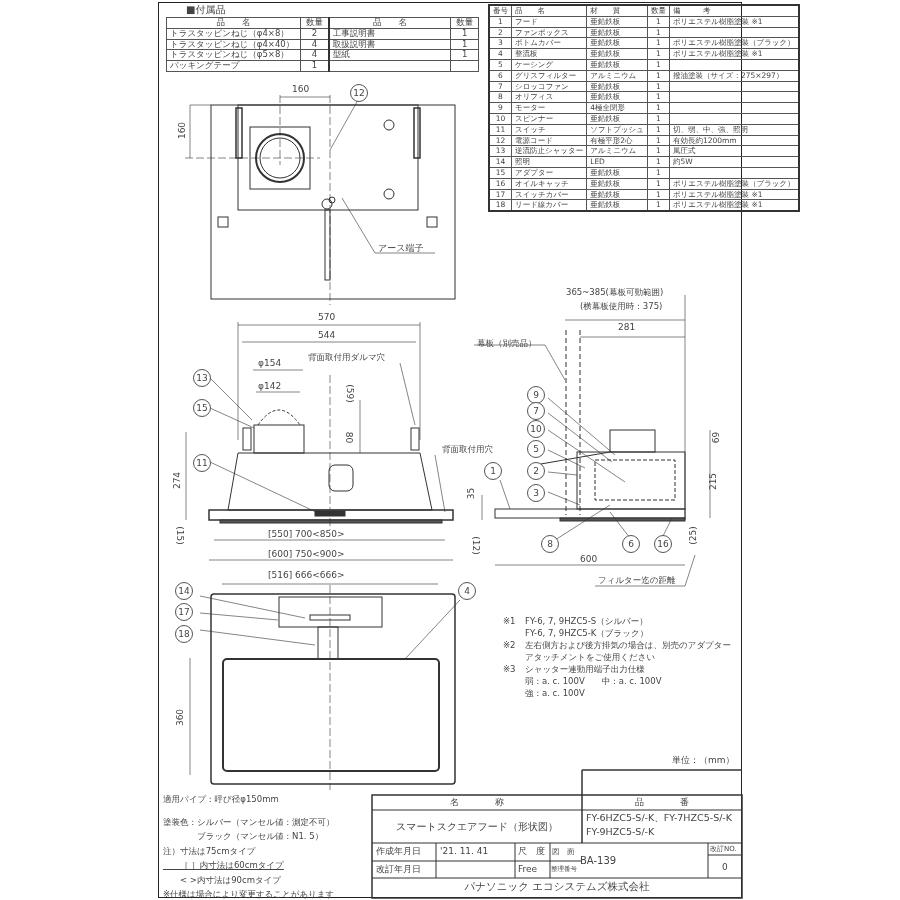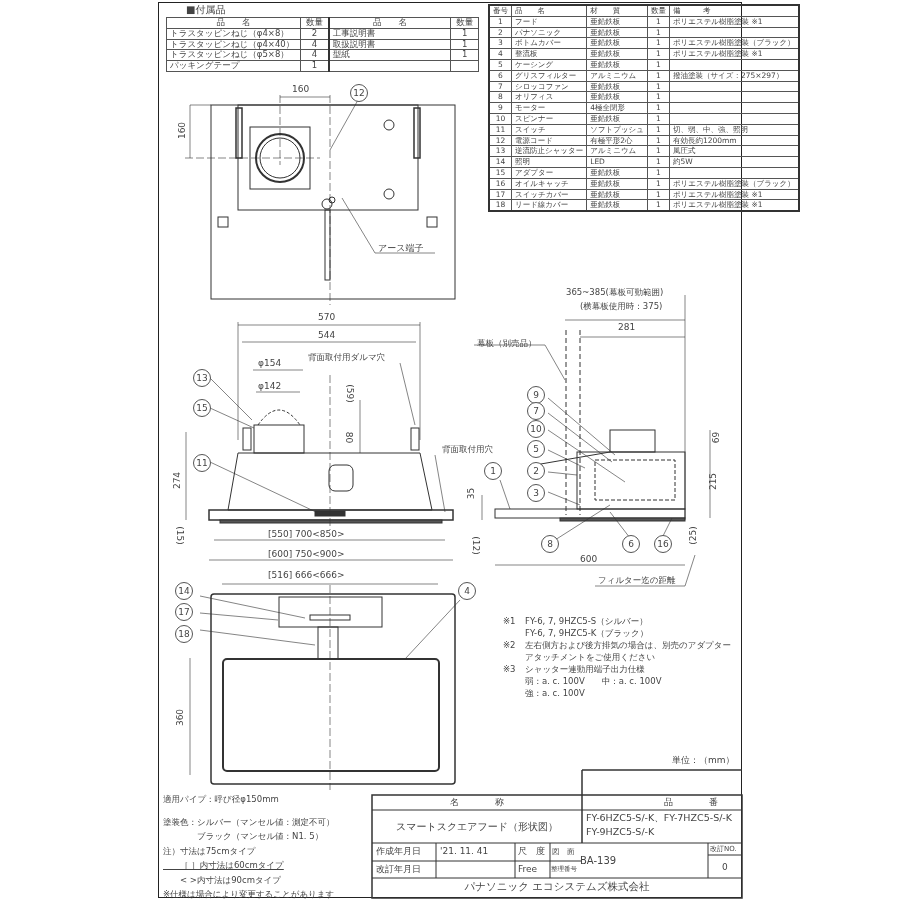--- a/index.html
+++ b/index.html
@@ -67,21 +67,21 @@
     <tbody id="parts-body">
       <tr>
         <td class="c">1</td>
         <td>フード</td>
         <td>亜鉛鉄板</td>
         <td class="c">1</td>
         <td>ポリエステル樹脂塗装 ※1</td>
       </tr>
       <tr>
         <td class="c">2</td>
-        <td>パナソニック</td>
+        <td>ファンボックス</td>
         <td>亜鉛鉄板</td>
         <td class="c">1</td>
         <td></td>
       </tr>
       <tr>
         <td class="c">3</td>
         <td>ボトムカバー</td>
         <td>亜鉛鉄板</td>
         <td class="c">1</td>
         <td>ポリエステル樹脂塗装（ブラック）</td>
@@ -371,21 +371,21 @@
     <div style="white-space: pre; margin-top: 8px;">塗装色：シルバー（マンセル値：測定不可）</div>
     <div style="white-space: pre;">　　　　ブラック（マンセル値：N1. 5）</div>
     <div style="white-space: pre;">注）寸法は75cmタイプ</div>
     <div style="white-space: pre; text-decoration: underline;">　　［ ］内寸法は60cmタイプ</div>
     <div style="white-space: pre;">　　&lt; &gt;内寸法は90cmタイプ</div>
     <div style="white-space: pre;">※仕様は場合により変更することがあります</div>
   </div>
 
 <div class="abs t" style="left:372px;top:797px;width:210px;text-align:center">名　　　　称</div>
 <div class="abs t" style="left:372px;top:821px;width:210px;text-align:center;font-size:10px">スマートスクエアフード（形状図）</div>
-<div class="abs t" style="left:611px;top:797px;width:160px;text-align:center">品　　　　番</div>
+<div class="abs t" style="left:582px;top:797px;width:160px;text-align:center">品　　　　番</div>
 <div class="abs t" style="left:586px;top:812px;font-size:9.5px">FY-6HZC5-S/-K、FY-7HZC5-S/-K</div>
 <div class="abs t" style="left:586px;top:826px;font-size:9.5px">FY-9HZC5-S/-K</div>
 <div class="abs t" style="left:376px;top:846px">作成年月日</div>
 <div class="abs t" style="left:440px;top:846px">'21. 11. 41</div>
 <div class="abs t" style="left:376px;top:864px">改訂年月日</div>
 <div class="abs t" style="left:440px;top:864px"></div>
 <div class="abs t" style="left:518px;top:846px">尺　度</div>
 <div class="abs t" style="left:518px;top:864px">Free</div>
 <div class="abs t" style="left:552px;top:846px;font-size:7.5px">図　面</div>
 <div class="abs t" style="left:551px;top:864px;font-size:6.5px">整理番号</div>

